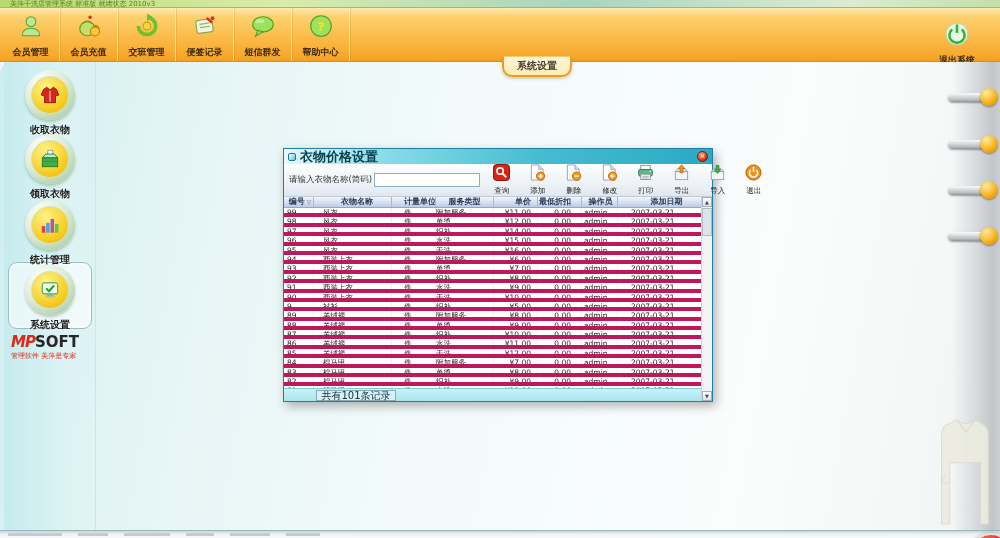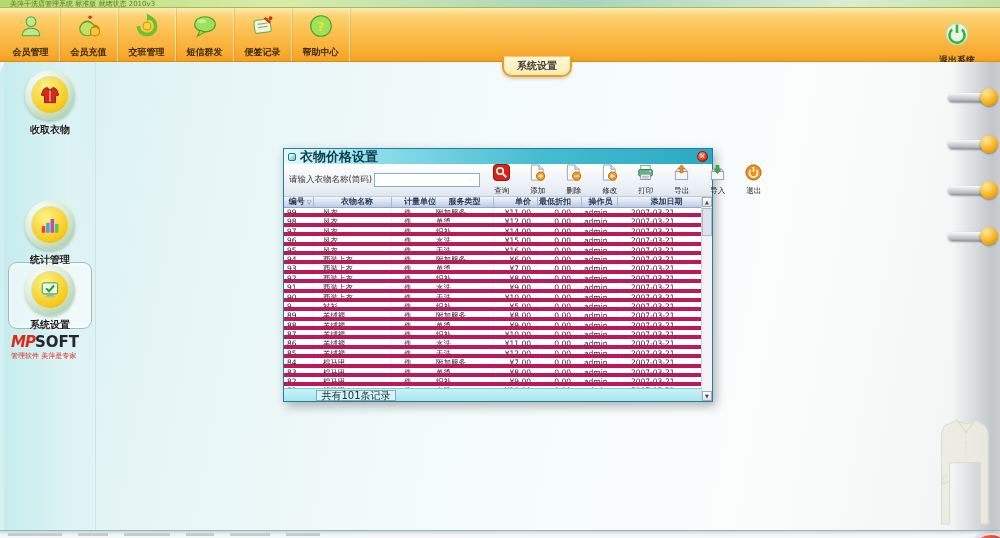--- a/index.html
+++ b/index.html
@@ -170,34 +170,34 @@
     <div class="tb-item">
       <span><svg viewBox="0 0 24 24" width="26" height="26">
             <path d="M12 4 a8 8 0 1 1 -8 8" fill="none" stroke="#6cc22a" stroke-width="3.4"></path>
             <path d="M12 0.5 l5.5 3.5 l-5.5 3.5 z" fill="#6cc22a"></path>
             <circle cx="12" cy="12" r="3.6" fill="#f5d838" stroke="#c8a010"></circle>
           </svg></span>
       <span class="tb-label">交班管理</span>
     </div>
     <div class="tb-item">
       <span><svg viewBox="0 0 24 24" width="26" height="26">
-            <ellipse cx="12" cy="10.5" rx="9.5" ry="7" fill="#9de25e" stroke="#4f9f1f"></ellipse>
-            <path d="M7.5 16 l-2.5 5.5 l7 -4 z" fill="#9de25e" stroke="#4f9f1f"></path>
-            <ellipse cx="9" cy="7.5" rx="4" ry="2" fill="#c9f0a4" opacity="0.85"></ellipse>
-          </svg></span>
-      <span class="tb-label">短信群发</span>
-    </div>
-    <div class="tb-item">
-      <span><svg viewBox="0 0 24 24" width="26" height="26">
             <rect x="4" y="6" width="15" height="12" rx="2" transform="rotate(-8 12 12)" fill="#eef6e0" stroke="#7aa848"></rect>
             <path d="M7 10.5 l9 -1.2 M7.5 13.5 l9 -1.2" stroke="#93ad6c" fill="none"></path>
             <path d="M13.5 4.5 l5 4.5" stroke="#d83010" stroke-width="2.2"></path>
             <circle cx="19" cy="4.8" r="1.7" fill="#d83010"></circle>
           </svg></span>
       <span class="tb-label">便签记录</span>
+    </div>
+    <div class="tb-item">
+      <span><svg viewBox="0 0 24 24" width="26" height="26">
+            <ellipse cx="12" cy="10.5" rx="9.5" ry="7" fill="#9de25e" stroke="#4f9f1f"></ellipse>
+            <path d="M7.5 16 l-2.5 5.5 l7 -4 z" fill="#9de25e" stroke="#4f9f1f"></path>
+            <ellipse cx="9" cy="7.5" rx="4" ry="2" fill="#c9f0a4" opacity="0.85"></ellipse>
+          </svg></span>
+      <span class="tb-label">短信群发</span>
     </div>
     <div class="tb-item">
       <span><svg viewBox="0 0 24 24" width="26" height="26">
             <circle cx="12" cy="12" r="9.5" fill="#9de25e" stroke="#4f9f1f"></circle>
             <text x="12" y="16.2" font-size="12" text-anchor="middle" fill="#f8e41c" font-weight="bold">?</text>
           </svg></span>
       <span class="tb-label">帮助中心</span>
     </div>
   </div>
   <div class="tb-exit">
@@ -224,20 +224,33 @@
           <div class="sb-orb-in">
         <svg viewBox="0 0 20 20">
               <path d="M7 3 L4 5 L2 10 L5 11 L5 17 L15 17 L15 11 L18 10 L16 5 L13 3 L10 5.5 Z" fill="#d42818" stroke="#8f1008" stroke-width="0.8"></path>
               <line x1="10" y1="6" x2="10" y2="16" stroke="#fff" stroke-width="0.8"></line>
             </svg>
       </div>
         </div>
       <div class="sb-label">收取衣物</div>
     </div>
 
+    <div class="sb-item" style="top:72px;">
+      <div class="sb-orb">
+          <div class="sb-orb-in">
+        <svg viewBox="0 0 20 20">
+              <rect x="8" y="2" width="4.5" height="6" fill="#f4fbf4" stroke="#8a8a8a" stroke-width="0.7"></rect>
+              <path d="M3 9 L6 5.5 L14 5.5 L17 9 Z" fill="#bfe8c4" stroke="#1d7d28" stroke-width="0.8"></path>
+              <rect x="3" y="9" width="14" height="8" fill="#3fae49" stroke="#1d7d28" stroke-width="0.8"></rect>
+              <line x1="3" y1="12" x2="17" y2="12" stroke="#2a8a34" stroke-width="0.6"></line>
+            </svg>
+      </div>
+        </div>
+      <div class="sb-label">领取衣物</div>
+    </div>
 
     <div class="sb-item" style="top:138px;">
       <div class="sb-orb">
           <div class="sb-orb-in">
         <svg viewBox="0 0 20 20">
               <rect x="2.5" y="11" width="3.2" height="6" fill="#e84040"></rect>
               <rect x="6.5" y="8" width="3.2" height="9" fill="#40a8e8"></rect>
               <rect x="10.5" y="4.5" width="3.2" height="12.5" fill="#b050c8"></rect>
               <rect x="14.5" y="9" width="3.2" height="8" fill="#58c858"></rect>
             </svg>

